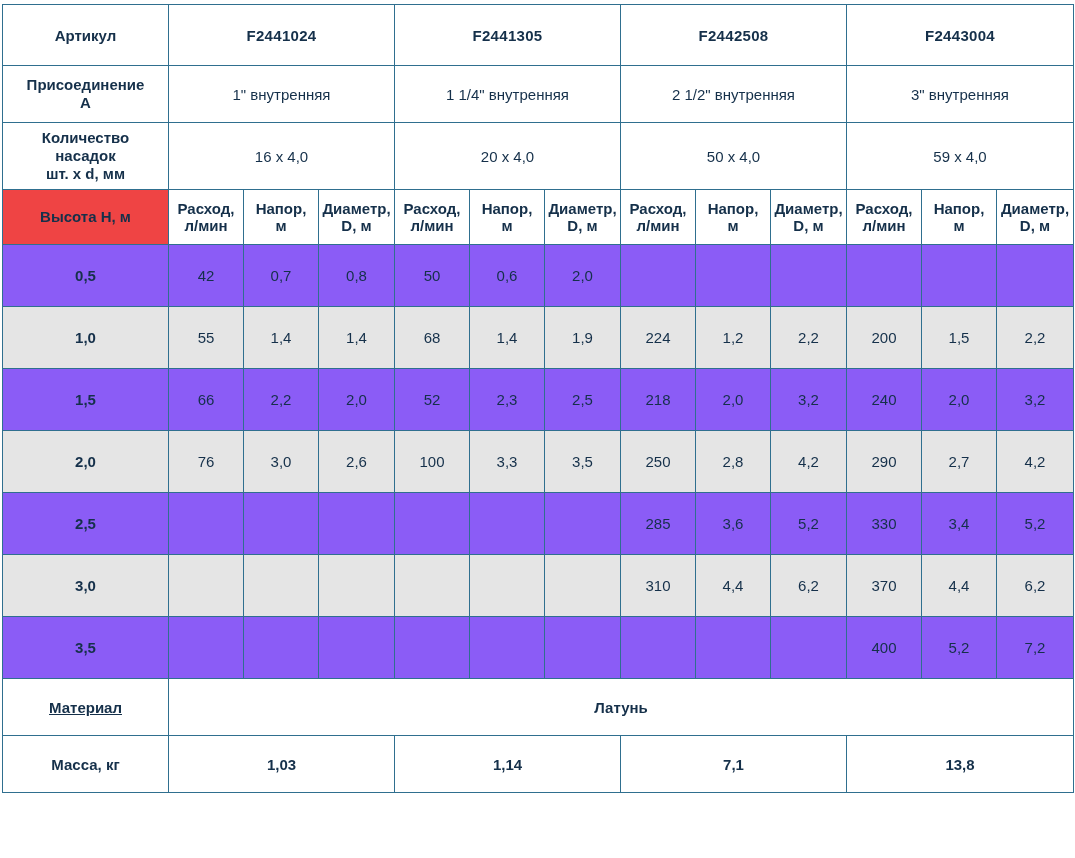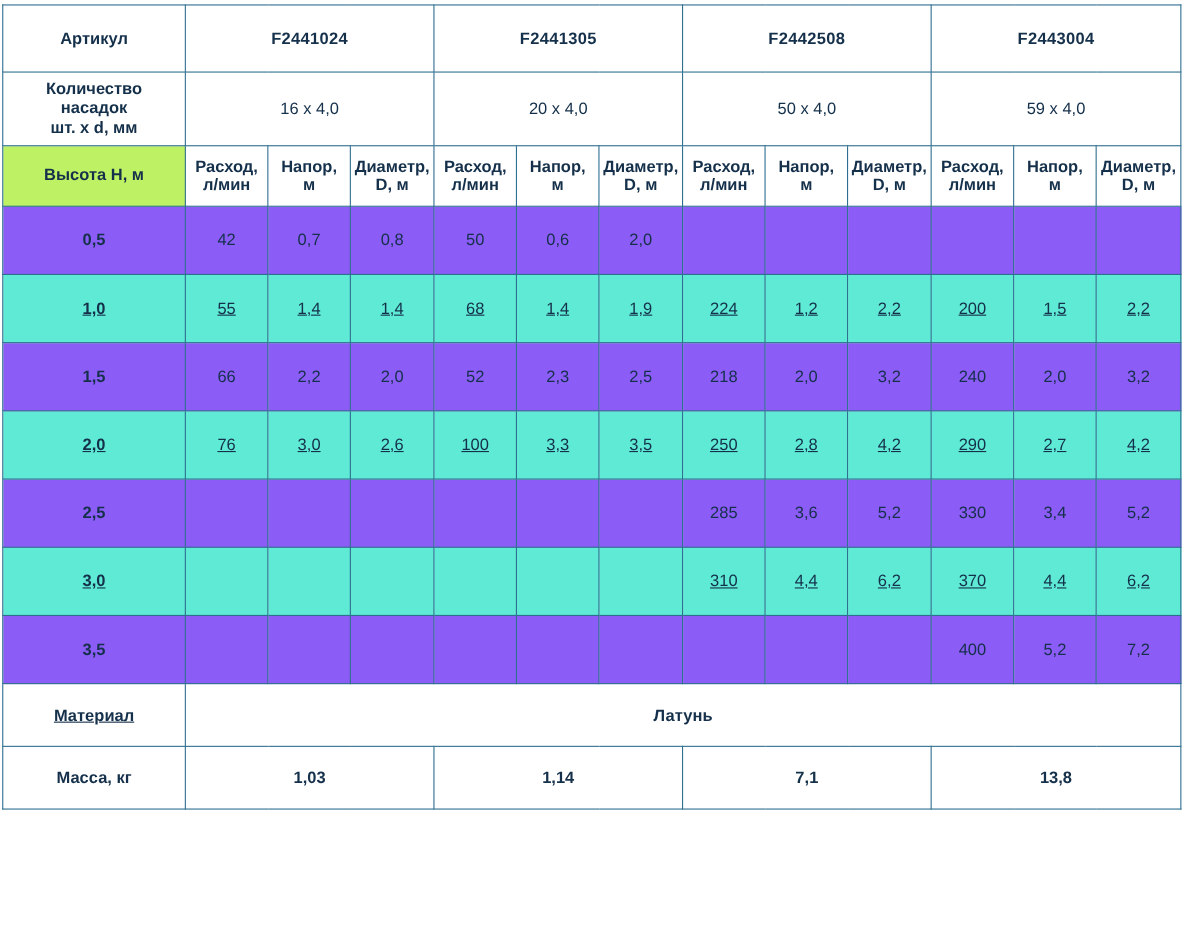--- a/index.html
+++ b/index.html
@@ -59,33 +59,32 @@
   
   .subhead td {
     font-weight: bold;
     font-size: 12.5px;
     line-height: 1.15;
     background: #e2eff4;
     padding: 4px 2px;
   }
   .subhead td.lbl {
     font-size: 15px;
-    background: #bef264;
+    background: #ef4444;
   }
   
   tr.data td {
     font-size: 15px;
     height: 57px;
   }
   tr.data td.h {
     font-weight: bold;
   }
   tr.alt td {
-    background: #5eead4;
-    text-decoration: underline;
+    background: #e5e5e5;
   }
   tr.plain td {
     background: #8b5cf6;
   }
   .row-art td { height: 56px; }
   .row-conn td { height: 52px; }
   .row-dim td  { height: 56px; }
   .row-noz td  { height: 62px; }
   .row-sub td  { height: 50px; }
   .row-mat td  { height: 52px; }
@@ -132,20 +131,30 @@
     <tbody>
 
       <tr class="row-art">
         <td class="lbl art-head">Артикул</td>
         <td colspan="3" class="art-code">F2441024</td>
         <td colspan="3" class="art-code">F2441305</td>
         <td colspan="3" class="art-code">F2442508</td>
         <td colspan="3" class="art-code">F2443004</td>
       </tr>
 
+      <tr class="row-conn">
+        <td class="lbl two-line">
+          <span>Присоединение</span><br>
+          <span>А</span>
+        </td>
+        <td colspan="3">1" внутренняя</td>
+        <td colspan="3">1 1/4" внутренняя</td>
+        <td colspan="3">2 1/2" внутренняя</td>
+        <td colspan="3">3" внутренняя</td>
+      </tr>
 
 
       <tr class="row-noz">
         <td class="lbl two-line">
           <span>Количество</span><br>
           <span>насадок</span><br>
           <span>шт. x d, мм</span>
         </td>
         <td colspan="3">16 x 4,0</td>
         <td colspan="3">20 x 4,0</td>

